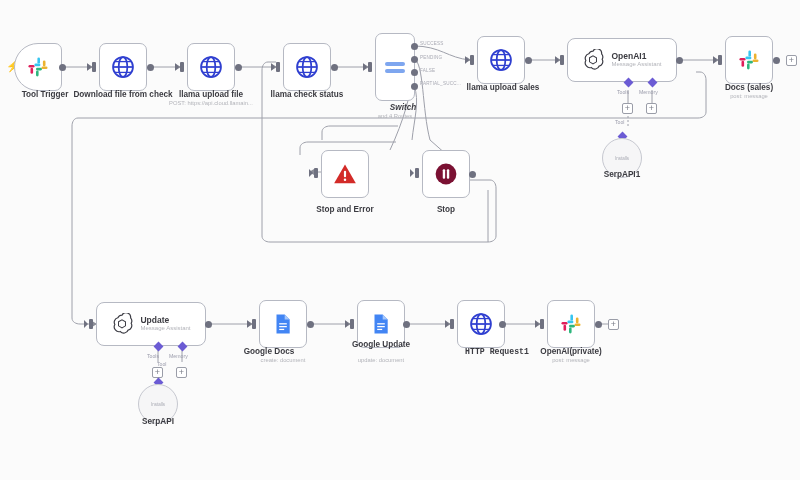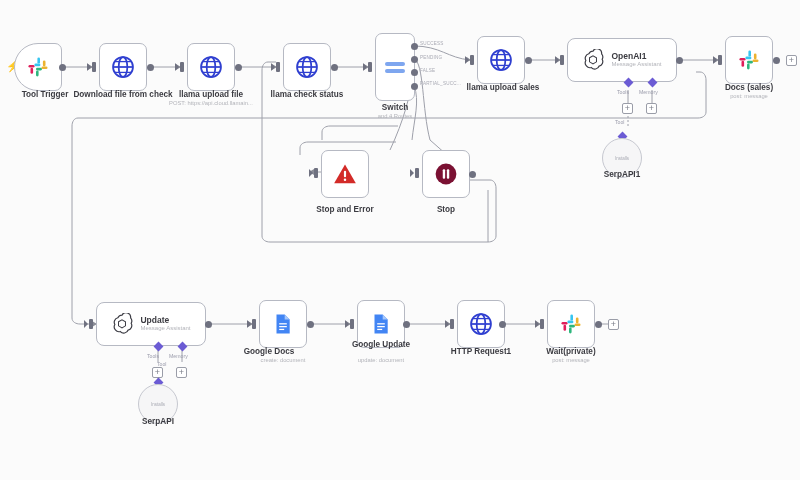--- a/index.html
+++ b/index.html
@@ -219,21 +219,21 @@
       </div>
     </div>
     <div class="port" style="left:411px;top:42.5px;"></div>
     <div class="port" style="left:411px;top:56px;"></div>
     <div class="port" style="left:411px;top:69px;"></div>
     <div class="port" style="left:411px;top:82.5px;"></div>
     <div class="routelabel" style="left:420px;top:41px;">SUCCESS</div>
     <div class="routelabel" style="left:420px;top:54.5px;">PENDING</div>
     <div class="routelabel" style="left:420px;top:67.5px;">FALSE</div>
     <div class="routelabel" style="left:420px;top:81px;">PARTIAL_SUCC...</div>
-    <div class="caption" style="left:350px;top:103px;width:90px;">Switch</div>
+    <div class="caption" style="left:358px;top:103px;width:90px;font-style:italic;">Switch</div>
     <div class="subcaption" style="left:350px;top:112px;width:90px;">and 4 Routes</div>
   </div>
 
   <div class="node">
     <div class="inport" style="left:470px;top:55px;"></div>
     <div class="box" style="left:477px;top:36px;">
       <svg width="26" height="26" viewBox="0 0 24 24">
         <circle cx="12" cy="12" r="9.2" fill="none" stroke="#2f3fd0" stroke-width="1.6"></circle>
         <ellipse cx="12" cy="12" rx="4" ry="9.2" fill="none" stroke="#2f3fd0" stroke-width="1.6"></ellipse>
         <line x1="2.8" y1="12" x2="21.2" y2="12" stroke="#2f3fd0" stroke-width="1.6"></line>
@@ -391,36 +391,36 @@
     <div class="box" style="left:457px;top:300px;">
       <svg width="26" height="26" viewBox="0 0 24 24">
         <circle cx="12" cy="12" r="9.2" fill="none" stroke="#2f3fd0" stroke-width="1.6"></circle>
         <ellipse cx="12" cy="12" rx="4" ry="9.2" fill="none" stroke="#2f3fd0" stroke-width="1.6"></ellipse>
         <line x1="2.8" y1="12" x2="21.2" y2="12" stroke="#2f3fd0" stroke-width="1.6"></line>
         <line x1="4.4" y1="7" x2="19.6" y2="7" stroke="#2f3fd0" stroke-width="1.2"></line>
         <line x1="4.4" y1="17" x2="19.6" y2="17" stroke="#2f3fd0" stroke-width="1.2"></line>
       </svg>
     </div>
     <div class="port" style="left:499px;top:320.5px;"></div>
-    <div class="caption" style="left:436px;top:347px;width:90px;">HTTP Request1</div>
+    <div class="caption" style="left:452px;top:347px;width:90px;font-family:Liberation Mono, monospace;">HTTP Request1</div>
   </div>
 
   <div class="node">
     <div class="inport" style="left:540px;top:319px;"></div>
     <div class="box" style="left:547px;top:300px;">
       <svg width="24" height="24" viewBox="0 0 24 24">
         <rect x="2.5" y="10" width="6" height="2.6" rx="1.3" fill="#e01e5a"></rect>
         <rect x="4.5" y="12.8" width="2.6" height="6" rx="1.3" fill="#e01e5a"></rect>
         <rect x="10" y="15.4" width="2.6" height="6" rx="1.3" fill="#2eb67d"></rect>
         <rect x="10" y="12.8" width="6" height="2.6" rx="1.3" fill="#2eb67d"></rect>
         <rect x="15.5" y="11.4" width="6" height="2.6" rx="1.3" fill="#ecb22e"></rect>
         <rect x="16.9" y="5.4" width="2.6" height="6" rx="1.3" fill="#ecb22e"></rect>
         <rect x="11.4" y="2.5" width="2.6" height="6" rx="1.3" fill="#36c5f0"></rect>
         <rect x="8.4" y="8.6" width="6" height="2.6" rx="1.3" fill="#36c5f0"></rect>
       </svg>
     </div>
     <div class="port" style="left:595px;top:320.5px;"></div>
     <div class="plusbtn" style="left:608px;top:318.5px;">+</div>
-    <div class="caption" style="left:526px;top:347px;width:90px;">Wait(private)</div>
+    <div class="caption" style="left:526px;top:347px;width:90px;">OpenAI(private)</div>
     <div class="subcaption" style="left:526px;top:356px;width:90px;">post: message</div>
   </div>
 
 </div>
 
 </body></html>

